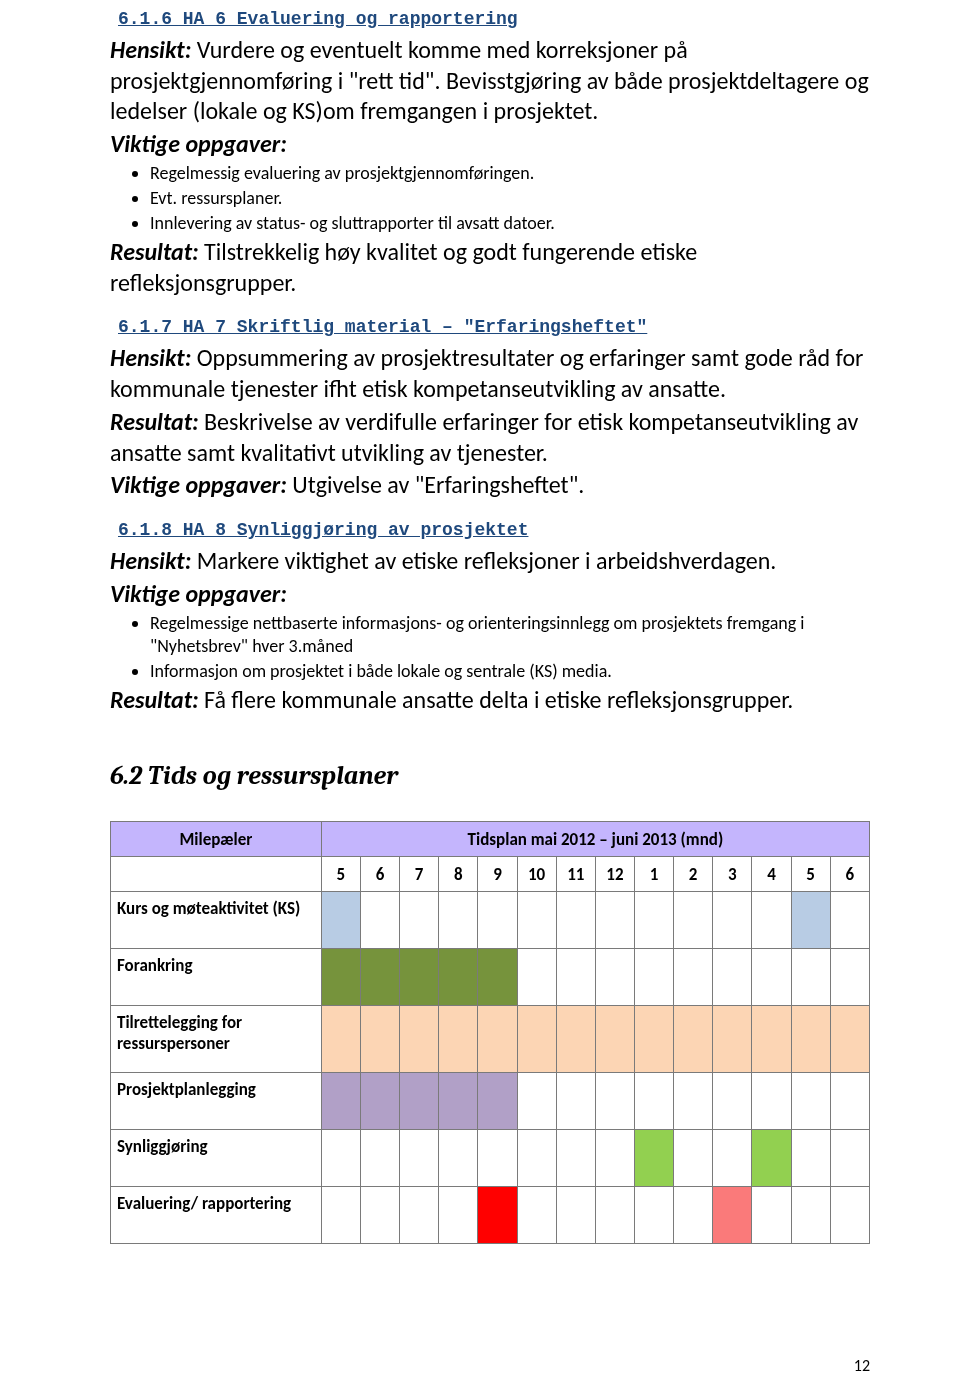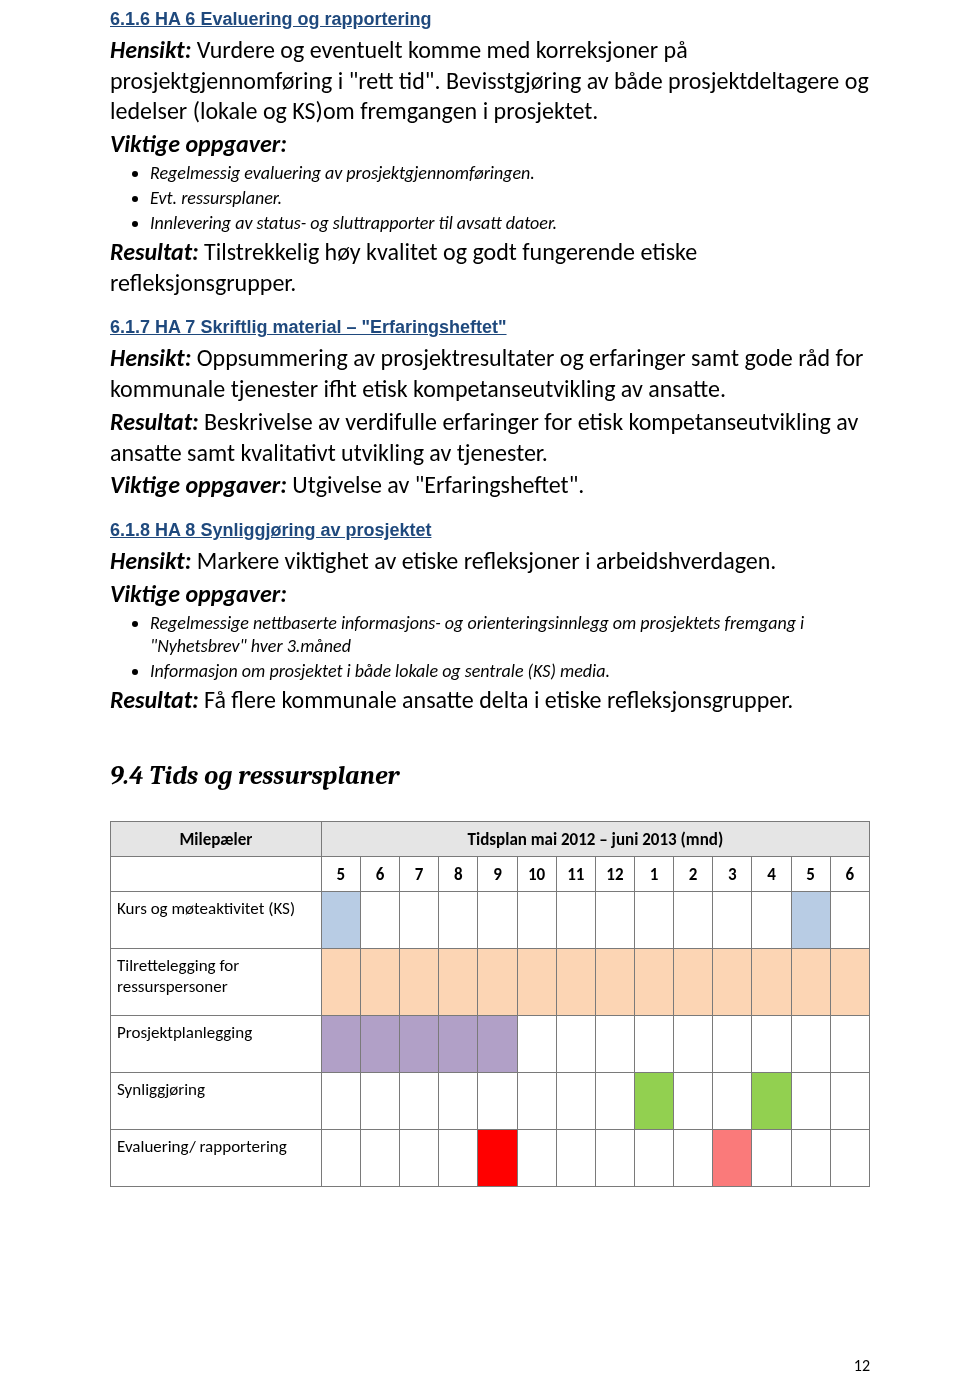--- a/index.html
+++ b/index.html
@@ -15,40 +15,39 @@
     margin: 0 auto;
     padding: 8px 90px 30px 110px;
     box-sizing: border-box;
     position: relative;
   }
   .section-heading {
     color: #1F497D;
     font-weight: 700;
     text-decoration: underline;
     font-size: 18px;
-    margin: 0 0 4px 0;
-    font-family: Liberation Sans, sans-serif;
+    margin: 0 0 4px 8px;
+    font-family: Liberation Mono, monospace;
   }
   p {
     margin: 0 0 2px 0;
     font-size: 24px;
     line-height: 1.28;
   }
   strong.runin {
     font-style: italic;
     font-weight: 700;
   }
   .bold-ital {
     font-style: italic;
     font-weight: 700;
   }
   ul {
     margin: 2px 0 2px 0;
     padding-left: 40px;
-    font-style: italic;
   }
   ul li {
     font-size: 18px;
     line-height: 1.28;
     margin-bottom: 2px;
   }
   .block {
     margin-bottom: 18px;
   }
   .h2-ital {
@@ -69,26 +68,26 @@
     padding: 0;
     height: 34px;
     text-align: center;
     vertical-align: middle;
   }
   table.plan th {
     font-weight: 700;
     background: #fff;
   }
   table.plan .hdr-gray {
-    background: #e5e5e5;
+    background: #c4b5fd;
   }
   table.plan td.rowlabel {
     text-align: left;
     padding: 6px 6px;
-    font-weight: 400;
+    font-weight: 700;
     background: #fff;
     height: 44px;
     vertical-align: top;
   }
   table.plan td.rowlabel.tall {
     height: 54px;
   }
   .col-label { width: 210px; }
   .col-mon { width: 39px; }
 
@@ -135,21 +134,21 @@
     <p class="section-heading">6.1.8 HA 8 Synliggjøring av prosjektet</p>
     <p><strong class="runin">Hensikt:</strong><span> Markere viktighet av etiske refleksjoner i arbeidshverdagen.</span></p>
     <p class="bold-ital">Viktige oppgaver:</p>
     <ul>
       <li>Regelmessige nettbaserte informasjons- og orienteringsinnlegg om prosjektets fremgang i "Nyhetsbrev" hver 3.måned</li>
       <li>Informasjon om prosjektet i både lokale og sentrale (KS) media.</li>
     </ul>
     <p><strong class="runin">Resultat:</strong><span> Få flere kommunale ansatte delta i etiske refleksjonsgrupper.</span></p>
   </div>
 
-  <h2 class="h2-ital">9.4 Tids og ressursplaner</h2>
+  <h2 class="h2-ital">6.2 Tids og ressursplaner</h2>
 
   <table class="plan">
     <colgroup>
       <col class="col-label">
       <col class="col-mon">
         <col class="col-mon">
         <col class="col-mon">
         <col class="col-mon">
       <col class="col-mon">
         <col class="col-mon">
@@ -197,20 +196,37 @@
           <td></td>
           <td></td>
           <td></td>
           <td></td>
           <td></td>
           <td></td>
           <td class="c-blue"></td>
           <td></td>
         </tr>
         <tr>
+          <td class="rowlabel">Forankring</td>
+          <td class="c-green"></td>
+          <td class="c-green"></td>
+          <td class="c-green"></td>
+          <td class="c-green"></td>
+          <td class="c-green"></td>
+          <td></td>
+          <td></td>
+          <td></td>
+          <td></td>
+          <td></td>
+          <td></td>
+          <td></td>
+          <td></td>
+          <td></td>
+        </tr>
+        <tr>
           <td class="rowlabel tall">Tilrettelegging for ressurspersoner</td>
           <td class="c-orange"></td>
           <td class="c-orange"></td>
           <td class="c-orange"></td>
           <td class="c-orange"></td>
           <td class="c-orange"></td>
           <td class="c-orange"></td>
           <td class="c-orange"></td>
           <td class="c-orange"></td>
           <td class="c-orange"></td>

